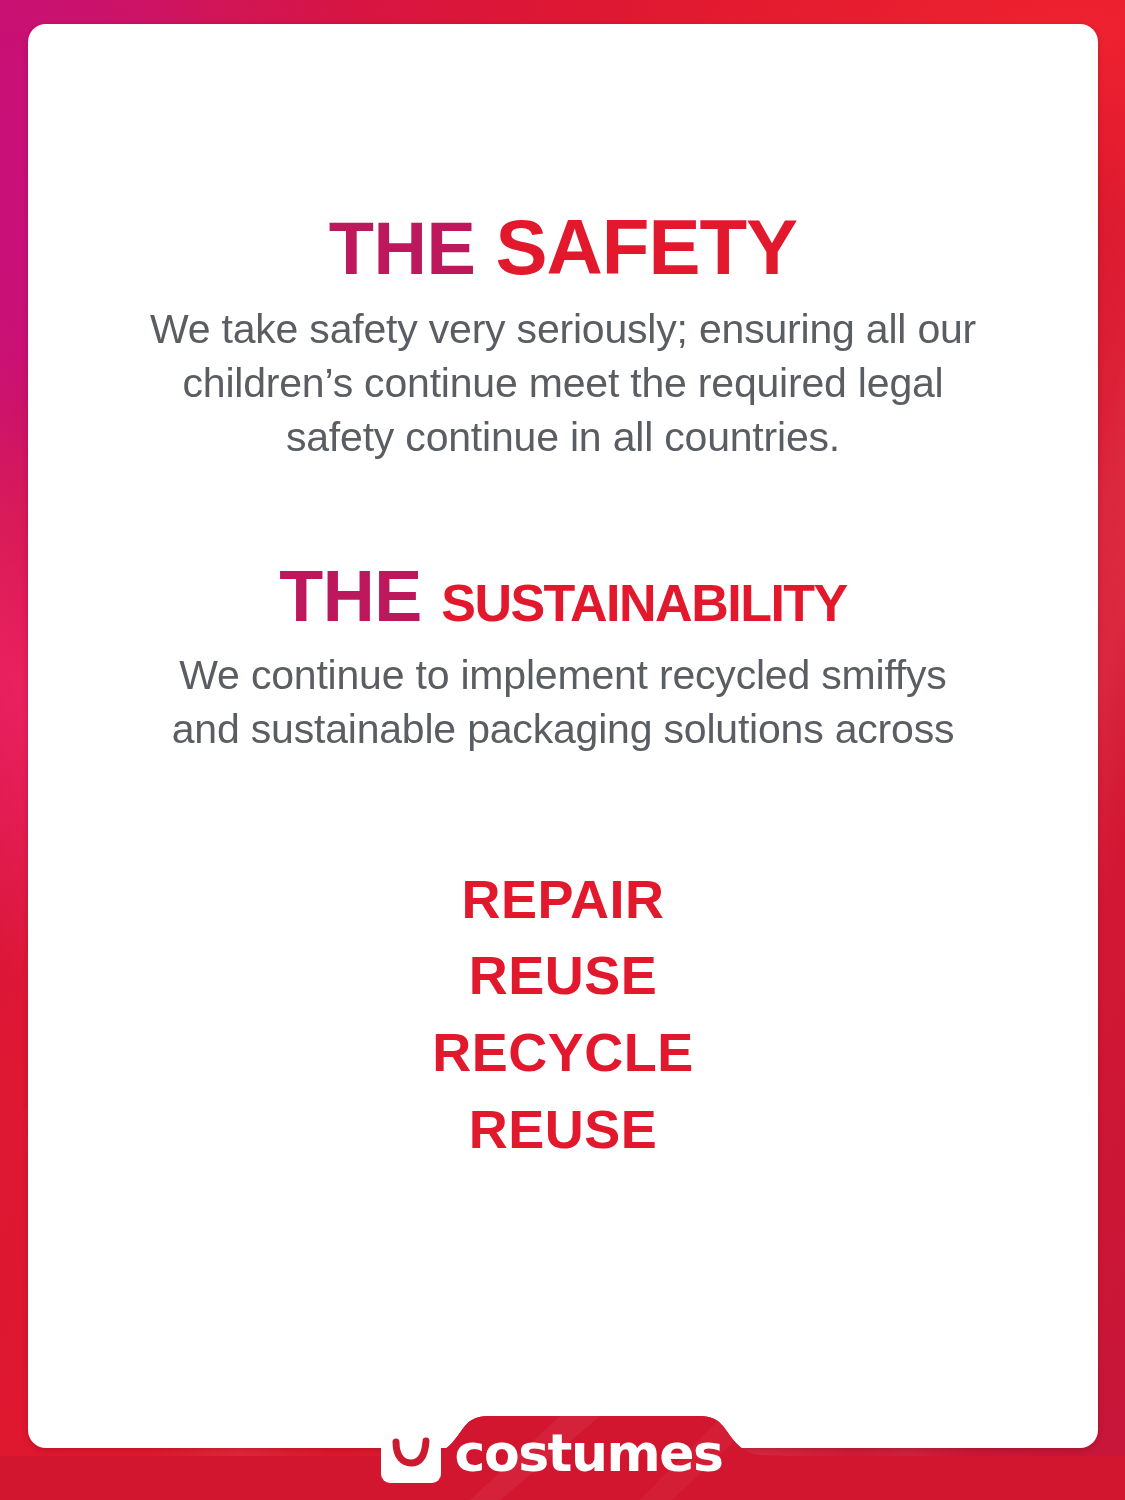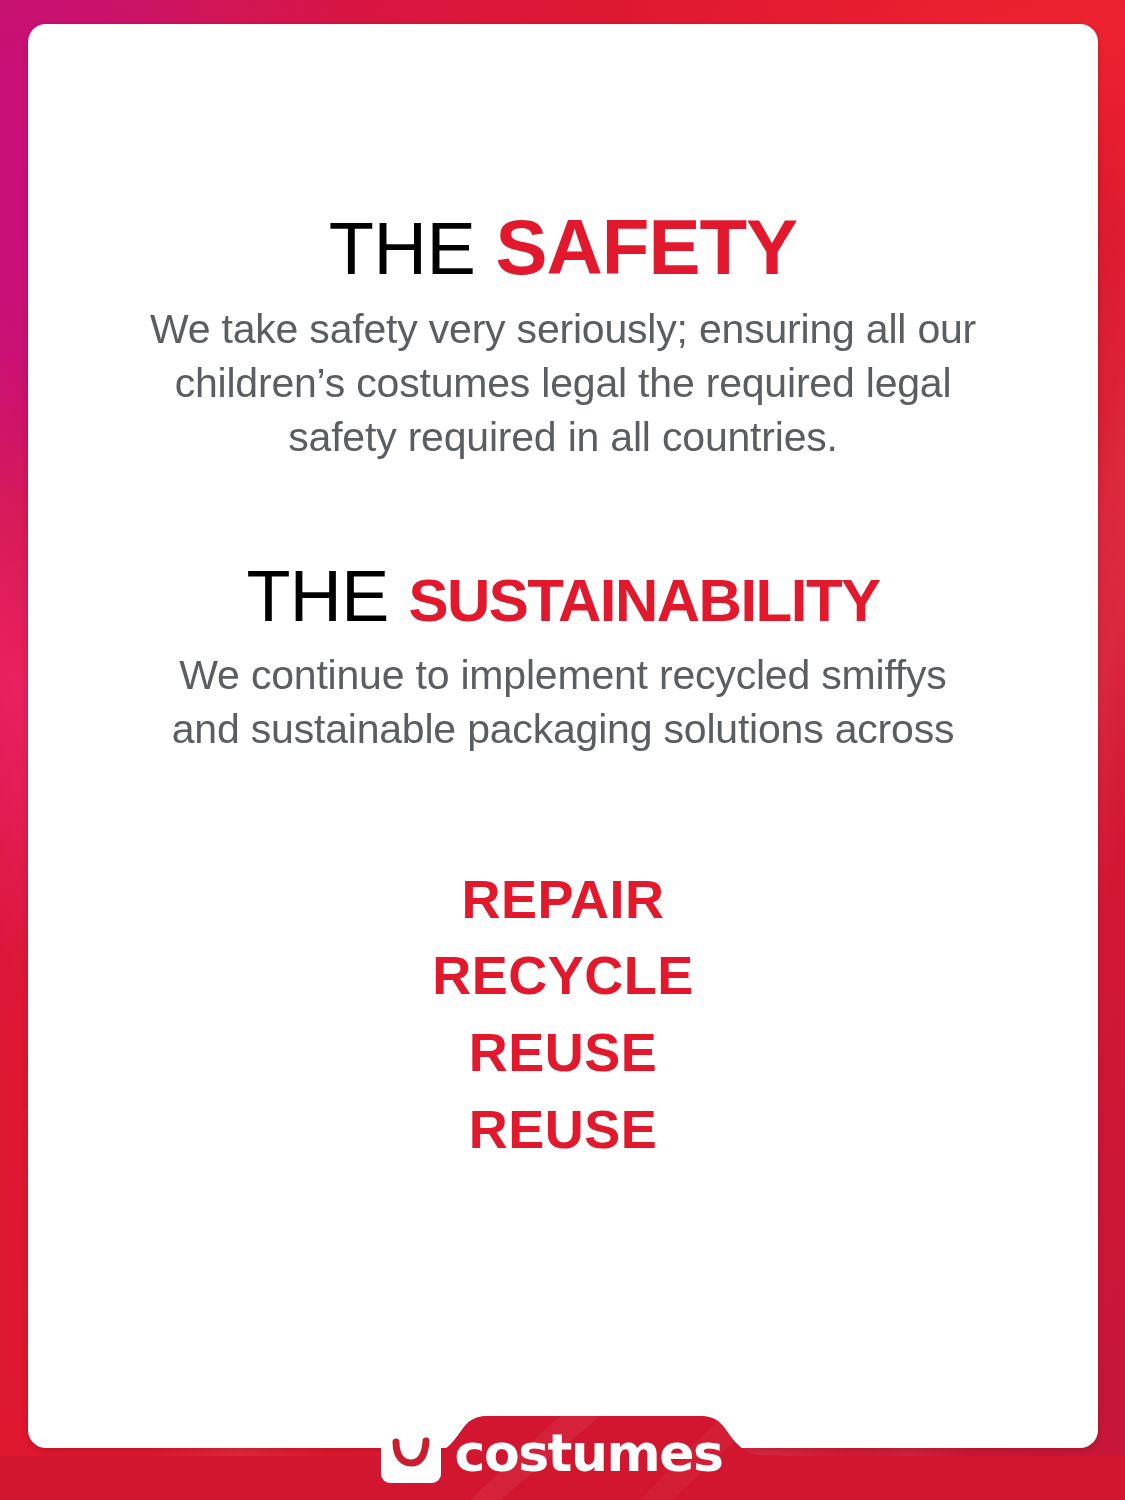--- a/index.html
+++ b/index.html
@@ -62,35 +62,35 @@
 
   
   .heading {
     font-family: "Liberation Sans Narrow", "Liberation Sans", sans-serif;
     font-weight: 400;
     letter-spacing: -0.5px;
     line-height: 1.0;
     white-space: nowrap;
   }
   .heading .the {
-    color: #000000;
-    font-weight: 400;
+    color: #be185d;
+    font-weight: 700;
   }
   .heading .accent {
     color: #E2192C;
     font-weight: 700;
   }
 
   .h-safety          { font-size: 74px; margin-top: 184px; }
   .h-safety .the     { font-size: 74px; }
   .h-safety .accent  { font-size: 78px; letter-spacing: -1px; text-align: center; }
 
   .h-sustain         { font-size: 72px; margin-top: 96px; }
   .h-sustain .the    { font-size: 72px; }
-  .h-sustain .accent { font-size: 60px; letter-spacing: -1.5px; }
+  .h-sustain .accent { font-size: 52px; letter-spacing: -1.5px; }
 
   
   .body-copy {
     color: #5A5D61;
     font-family: "Liberation Sans Narrow", "Liberation Sans", sans-serif;
     font-size: 41px;
     font-weight: 400;
     line-height: 1.32;
     letter-spacing: -0.2px;
     margin: 16px auto 0;
@@ -176,37 +176,37 @@
 
   <div id="card">
     <div class="card-inner">
 
       <div class="heading h-safety">
         <span class="the">THE</span><span>&nbsp;</span><span class="accent">SAFETY</span>
       </div>
 
       <p class="body-copy">
         <span class="ln">We take safety very seriously; ensuring all our</span>
-        <span class="ln">children’s costumes legal the required legal</span>
-        <span class="ln">safety required in all countries.</span>
+        <span class="ln">children’s continue meet the required legal</span>
+        <span class="ln">safety continue in all countries.</span>
       </p>
 
       <div class="heading h-sustain">
         <span class="the">THE</span><span>&nbsp;</span><span class="accent">SUSTAINABILITY</span>
       </div>
 
       <p class="body-copy">
         <span class="ln">We continue to implement recycled smiffys</span>
         <span class="ln">and sustainable packaging solutions across</span>
       </p>
 
       <div class="rwords">
         <span class="rword">REPAIR</span>
+        <span class="rword">REUSE</span>
         <span class="rword">RECYCLE</span>
-        <span class="rword">REUSE</span>
         <span class="rword">REUSE</span>
       </div>
 
     </div>
   </div>
 
   <div id="logo-tab">
     <svg viewBox="0 0 1125 118" preserveAspectRatio="none" aria-hidden="true">
       <path d="M0,118 L0,76 L406,76
                C 428,76 440,76 452,63

